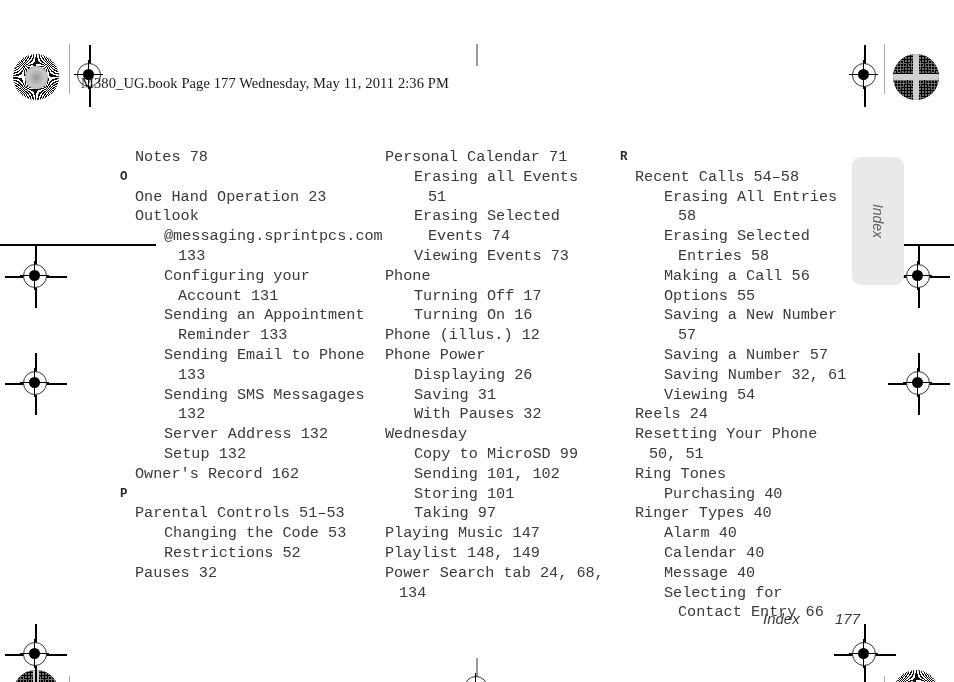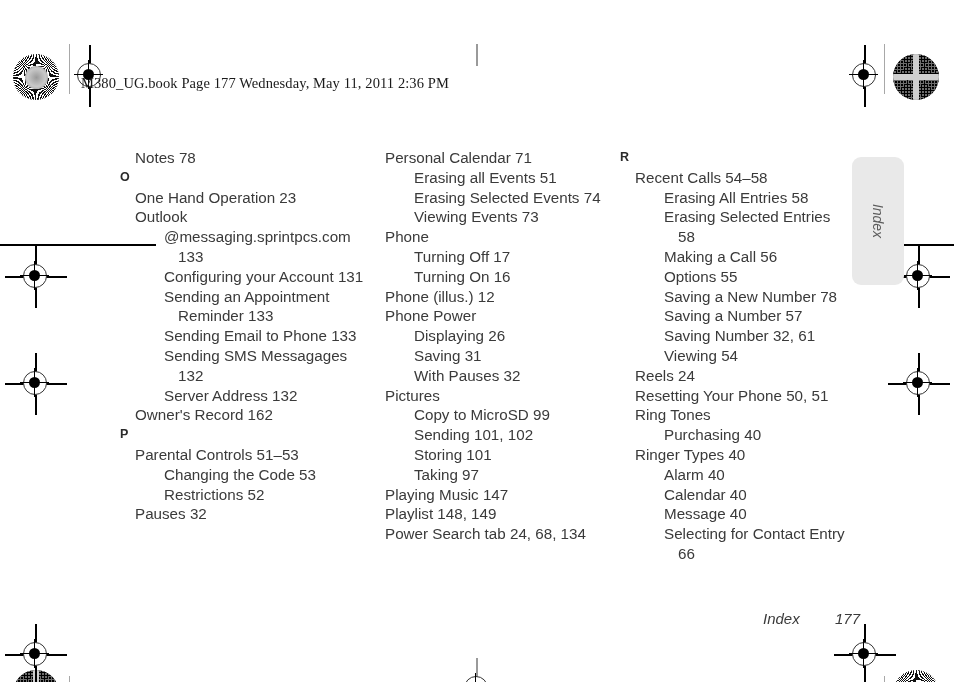--- a/index.html
+++ b/index.html
@@ -133,20 +133,21 @@
     top: 0;
     width: 954px;
     height: 682px;
   }
   .col {
     position: absolute;
     top: 104px;
     font-size: 15.2px;
     line-height: 19.8px;
     color: #3a3a3a;
+    font-family: Liberation Mono, monospace;
   }
   .col-1 { left: 120px; width: 250px; }
   .col-2 { left: 385px; width: 220px; }
   .col-3 { left: 620px; width: 230px; }
 
   .letter-head {
     font-weight: bold;
     font-size: 12.5px;
     color: #2b2b2b;
     line-height: 19.8px;
@@ -308,57 +309,58 @@
         <div class="entry lvl1 wrap">Notes 78</div>
         <div class="letter-head">O</div>
         <div class="entry lvl1 wrap">One Hand Operation 23</div>
         <div class="entry lvl1 wrap">Outlook</div>
         <div class="entry lvl2">@messaging.sprintpcs.com 133</div>
         <div class="entry lvl2">Configuring your Account 131</div>
         <div class="entry lvl2">Sending an Appointment Reminder 133</div>
         <div class="entry lvl2">Sending Email to Phone 133</div>
         <div class="entry lvl2">Sending SMS Messagages 132</div>
         <div class="entry lvl2">Server Address 132</div>
+        <div class="entry lvl2">Setup 132</div>
         <div class="entry lvl1 wrap">Owner's Record 162</div>
         <div class="letter-head">P</div>
         <div class="entry lvl1 wrap">Parental Controls 51–53</div>
         <div class="entry lvl2">Changing the Code 53</div>
         <div class="entry lvl2">Restrictions 52</div>
         <div class="entry lvl1 wrap">Pauses 32</div>
       </div>
     <div class="col col-2">
         <div class="entry lvl1 wrap">Personal Calendar 71</div>
         <div class="entry lvl2">Erasing all Events 51</div>
         <div class="entry lvl2">Erasing Selected Events 74</div>
         <div class="entry lvl2">Viewing Events 73</div>
         <div class="entry lvl1 wrap">Phone</div>
         <div class="entry lvl2">Turning Off 17</div>
         <div class="entry lvl2">Turning On 16</div>
         <div class="entry lvl1 wrap">Phone (illus.) 12</div>
         <div class="entry lvl1 wrap">Phone Power</div>
         <div class="entry lvl2">Displaying 26</div>
         <div class="entry lvl2">Saving 31</div>
         <div class="entry lvl2">With Pauses 32</div>
-        <div class="entry lvl1 wrap">Pictures</div>
+        <div class="entry lvl1 wrap">Wednesday</div>
         <div class="entry lvl2">Copy to MicroSD 99</div>
         <div class="entry lvl2">Sending 101, 102</div>
         <div class="entry lvl2">Storing 101</div>
         <div class="entry lvl2">Taking 97</div>
         <div class="entry lvl1 wrap">Playing Music 147</div>
         <div class="entry lvl1 wrap">Playlist 148, 149</div>
         <div class="entry lvl1 wrap">Power Search tab 24, 68, 134</div>
       </div>
     <div class="col col-3">
         <div class="letter-head">R</div>
         <div class="entry lvl1 wrap">Recent Calls 54–58</div>
         <div class="entry lvl2">Erasing All Entries 58</div>
         <div class="entry lvl2">Erasing Selected Entries 58</div>
         <div class="entry lvl2">Making a Call 56</div>
         <div class="entry lvl2">Options 55</div>
-        <div class="entry lvl2">Saving a New Number 78</div>
+        <div class="entry lvl2">Saving a New Number 57</div>
         <div class="entry lvl2">Saving a Number 57</div>
         <div class="entry lvl2">Saving Number 32, 61</div>
         <div class="entry lvl2">Viewing 54</div>
         <div class="entry lvl1 wrap">Reels 24</div>
         <div class="entry lvl1 wrap">Resetting Your Phone 50, 51</div>
         <div class="entry lvl1 wrap">Ring Tones</div>
         <div class="entry lvl2">Purchasing 40</div>
         <div class="entry lvl1 wrap">Ringer Types 40</div>
         <div class="entry lvl2">Alarm 40</div>
         <div class="entry lvl2">Calendar 40</div>

